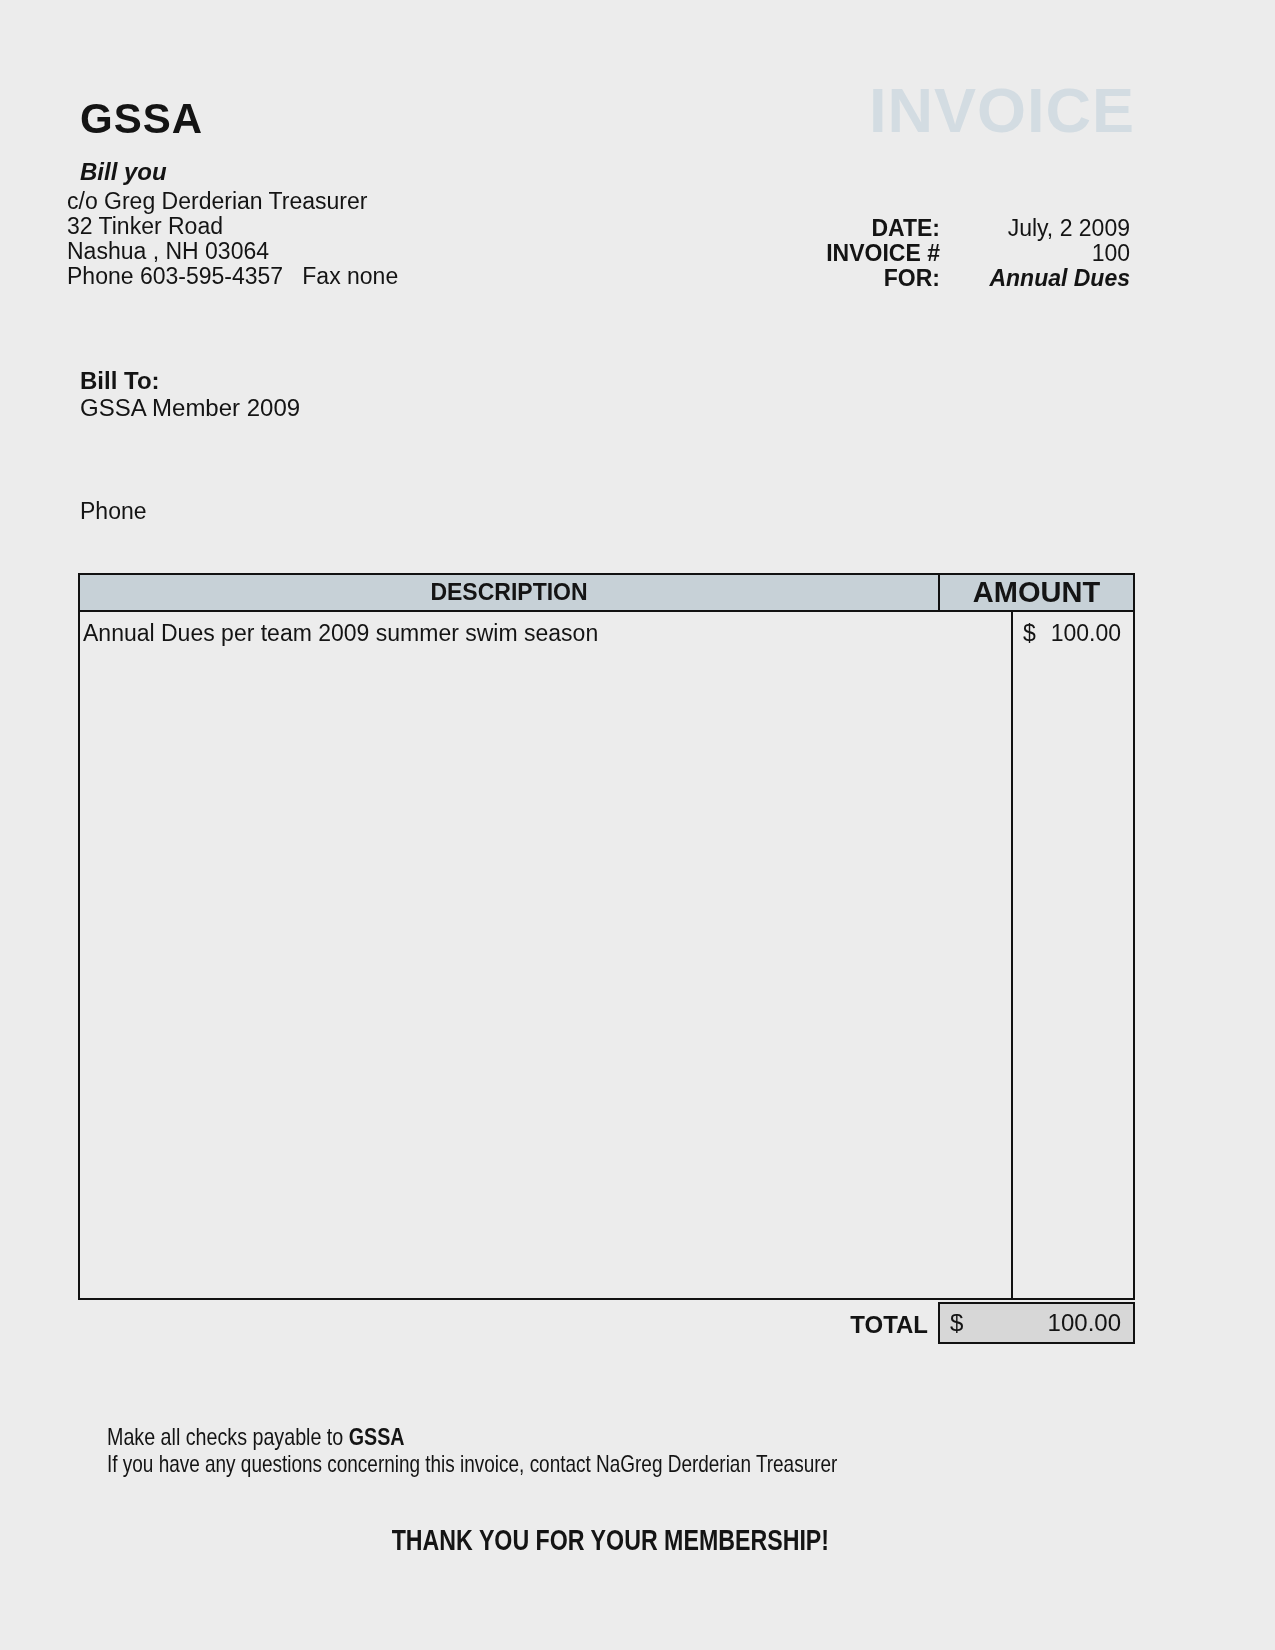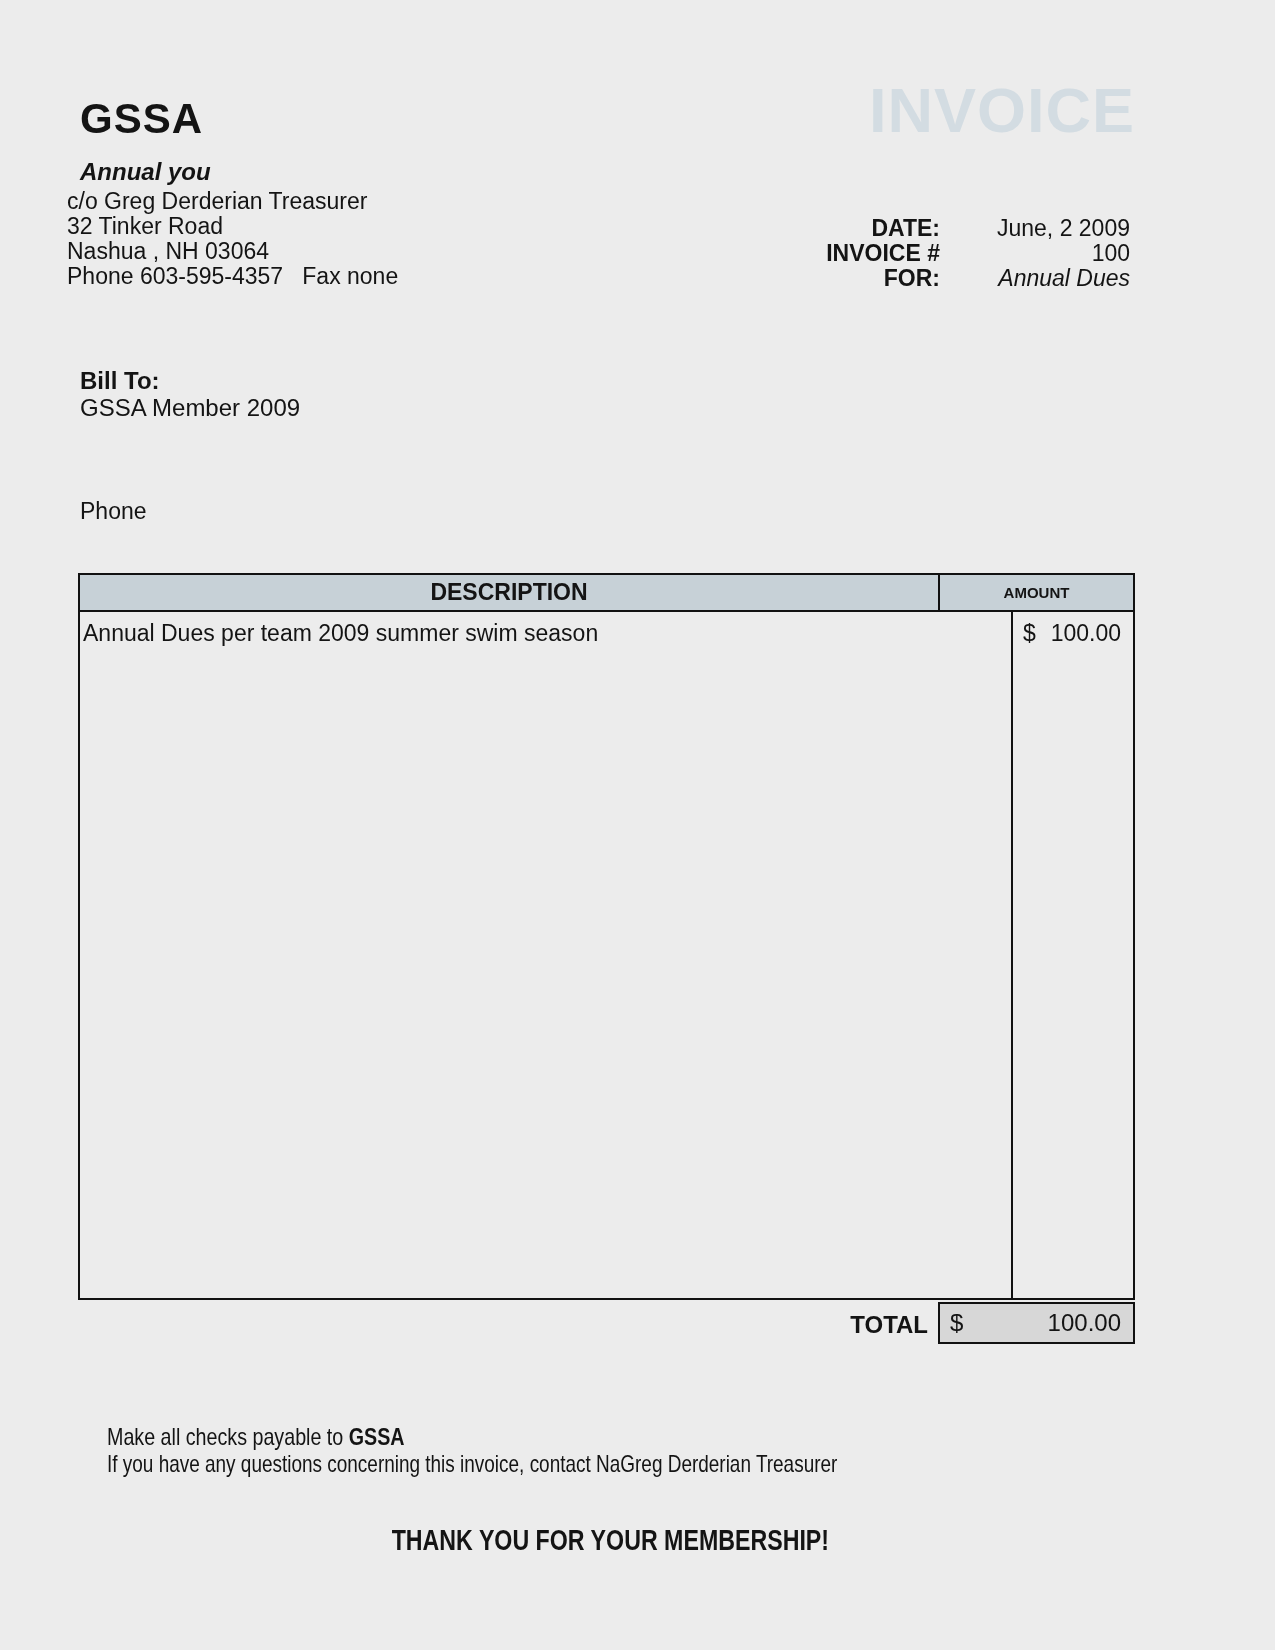--- a/index.html
+++ b/index.html
@@ -29,37 +29,37 @@
   .addr0{top:188px;}
   .addr1{top:213px;}
   .addr2{top:238px;}
   .addr3{top:263px;}
 
   .meta-label{width:300px;left:640px;text-align:right;font-size:23px;font-weight:bold;line-height:26px;}
   .meta-value{width:300px;left:830px;text-align:right;font-size:23px;line-height:26px;}
   .meta-row0{top:215px;}
   .meta-row1{top:240px;}
   .meta-row2{top:265px;}
-  .meta-value.italic{font-style:italic;}
+  .meta-value.italic{font-style:italic;font-weight:bold;}
 
   
   .billto-label{left:80px;top:367px;font-size:24px;font-weight:bold;line-height:27px;}
   .billto-name{left:80px;top:394px;font-size:24px;line-height:27px;}
   .billto-phone{left:80px;top:498px;font-size:23px;line-height:26px;}
 
   
   .invoice-table{
     left:78px;top:573px;
     width:1057px;height:727px;
     border:2px solid #111;
     box-sizing:border-box;
   }
   .thead{display:flex;height:37px;background:#c7d1d7;border-bottom:2px solid #111;box-sizing:border-box;}
   .th-desc{width:860px;border-right:2px solid #111;box-sizing:border-box;text-align:center;line-height:35px;font-size:23px;font-weight:bold;}
-  .th-amount{flex:1;text-align:center;line-height:35px;font-size:15px;font-weight:bold;}
+  .th-amount{flex:1;text-align:center;line-height:35px;font-size:29px;font-weight:bold;}
   .tbody{display:flex;height:686px;}
   .td-desc{width:933px;border-right:2px solid #111;box-sizing:border-box;padding:8px 6px 0 3px;font-size:23px;line-height:26px;}
   .td-amount{flex:1;display:flex;justify-content:space-between;align-items:flex-start;padding:8px 12px 0 10px;font-size:23px;line-height:26px;box-sizing:border-box;}
 
   
   .total-label{left:600px;top:1311px;width:328px;text-align:right;font-size:24px;font-weight:bold;line-height:27px;}
   .total-cell{
     left:938px;top:1302px;width:197px;height:42px;
     background:#d7d7d7;border:2px solid #111;box-sizing:border-box;
     display:flex;justify-content:space-between;align-items:center;
@@ -77,28 +77,28 @@
   .closing-wrap{left:0;top:1524px;width:1220px;text-align:center;}
   .closing{display:inline-block;transform:scaleX(0.8);transform-origin:center;font-size:29px;font-weight:bold;line-height:32px;white-space:pre;}
 </style>
 </head>
 <body>
 
 <div class="page">
 
   <div class="abs company">GSSA</div>
   <div class="abs invoice-title">INVOICE</div>
-  <div class="abs tagline">Annual you</div>
+  <div class="abs tagline">Bill you</div>
   <div class="abs addr addr0">c/o Greg Derderian Treasurer</div>
   <div class="abs addr addr1">32 Tinker Road</div>
   <div class="abs addr addr2">Nashua , NH 03064</div>
   <div class="abs addr addr3">Phone 603-595-4357   Fax none</div>
 
   <div class="abs meta-label meta-row0">DATE:</div>
-  <div class="abs meta-value meta-row0">June, 2 2009</div>
+  <div class="abs meta-value meta-row0">July, 2 2009</div>
   <div class="abs meta-label meta-row1">INVOICE #</div>
   <div class="abs meta-value meta-row1">100</div>
   <div class="abs meta-label meta-row2">FOR:</div>
   <div class="abs meta-value meta-row2 italic">Annual Dues</div>
 
   <div class="abs billto-label">Bill To:</div>
   <div class="abs billto-name">GSSA Member 2009</div>
   <div class="abs billto-phone">Phone</div>
 
   <div class="abs invoice-table">

